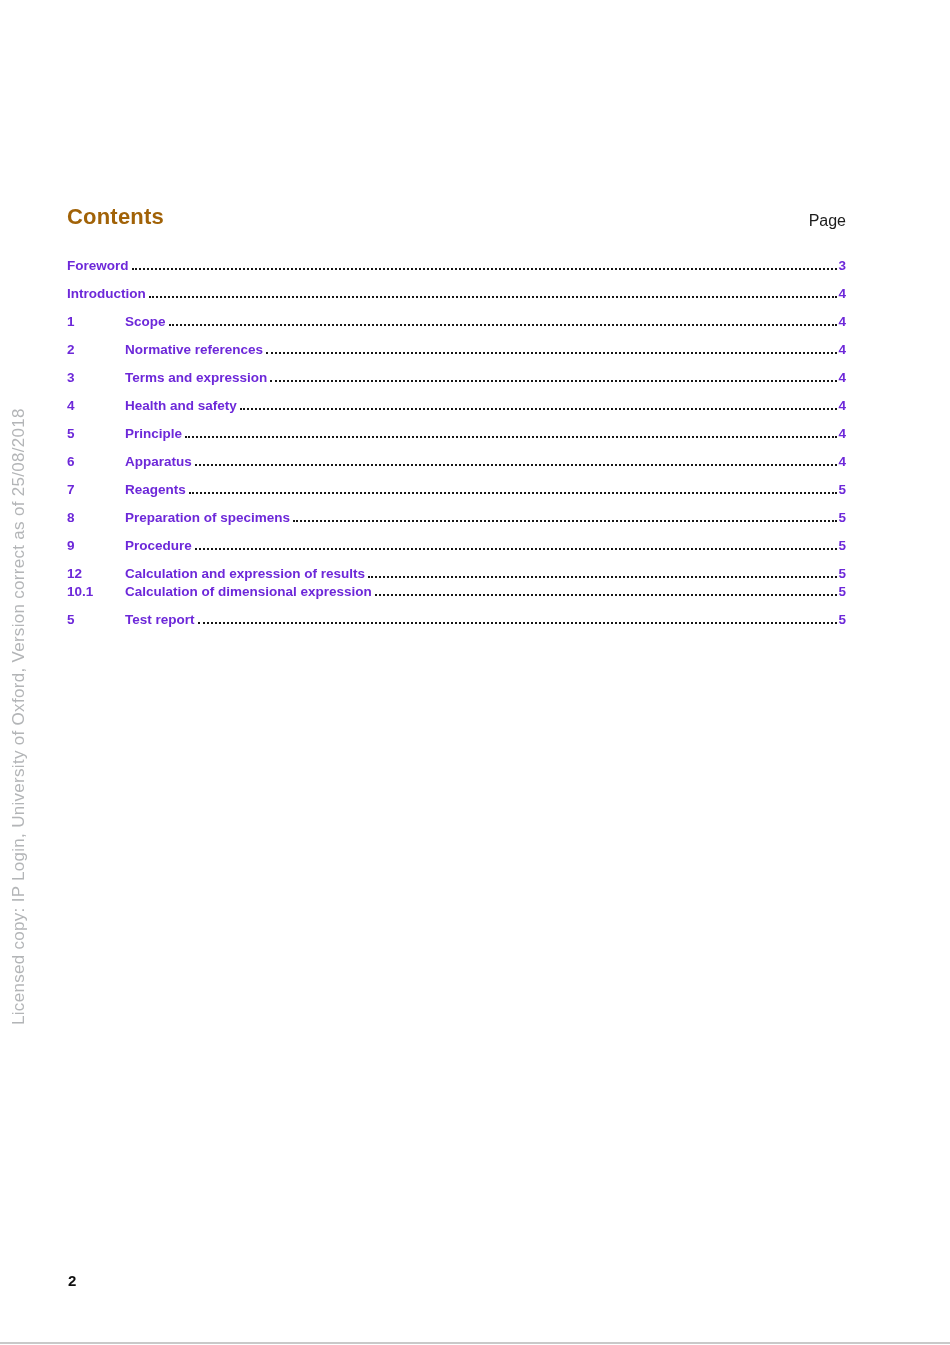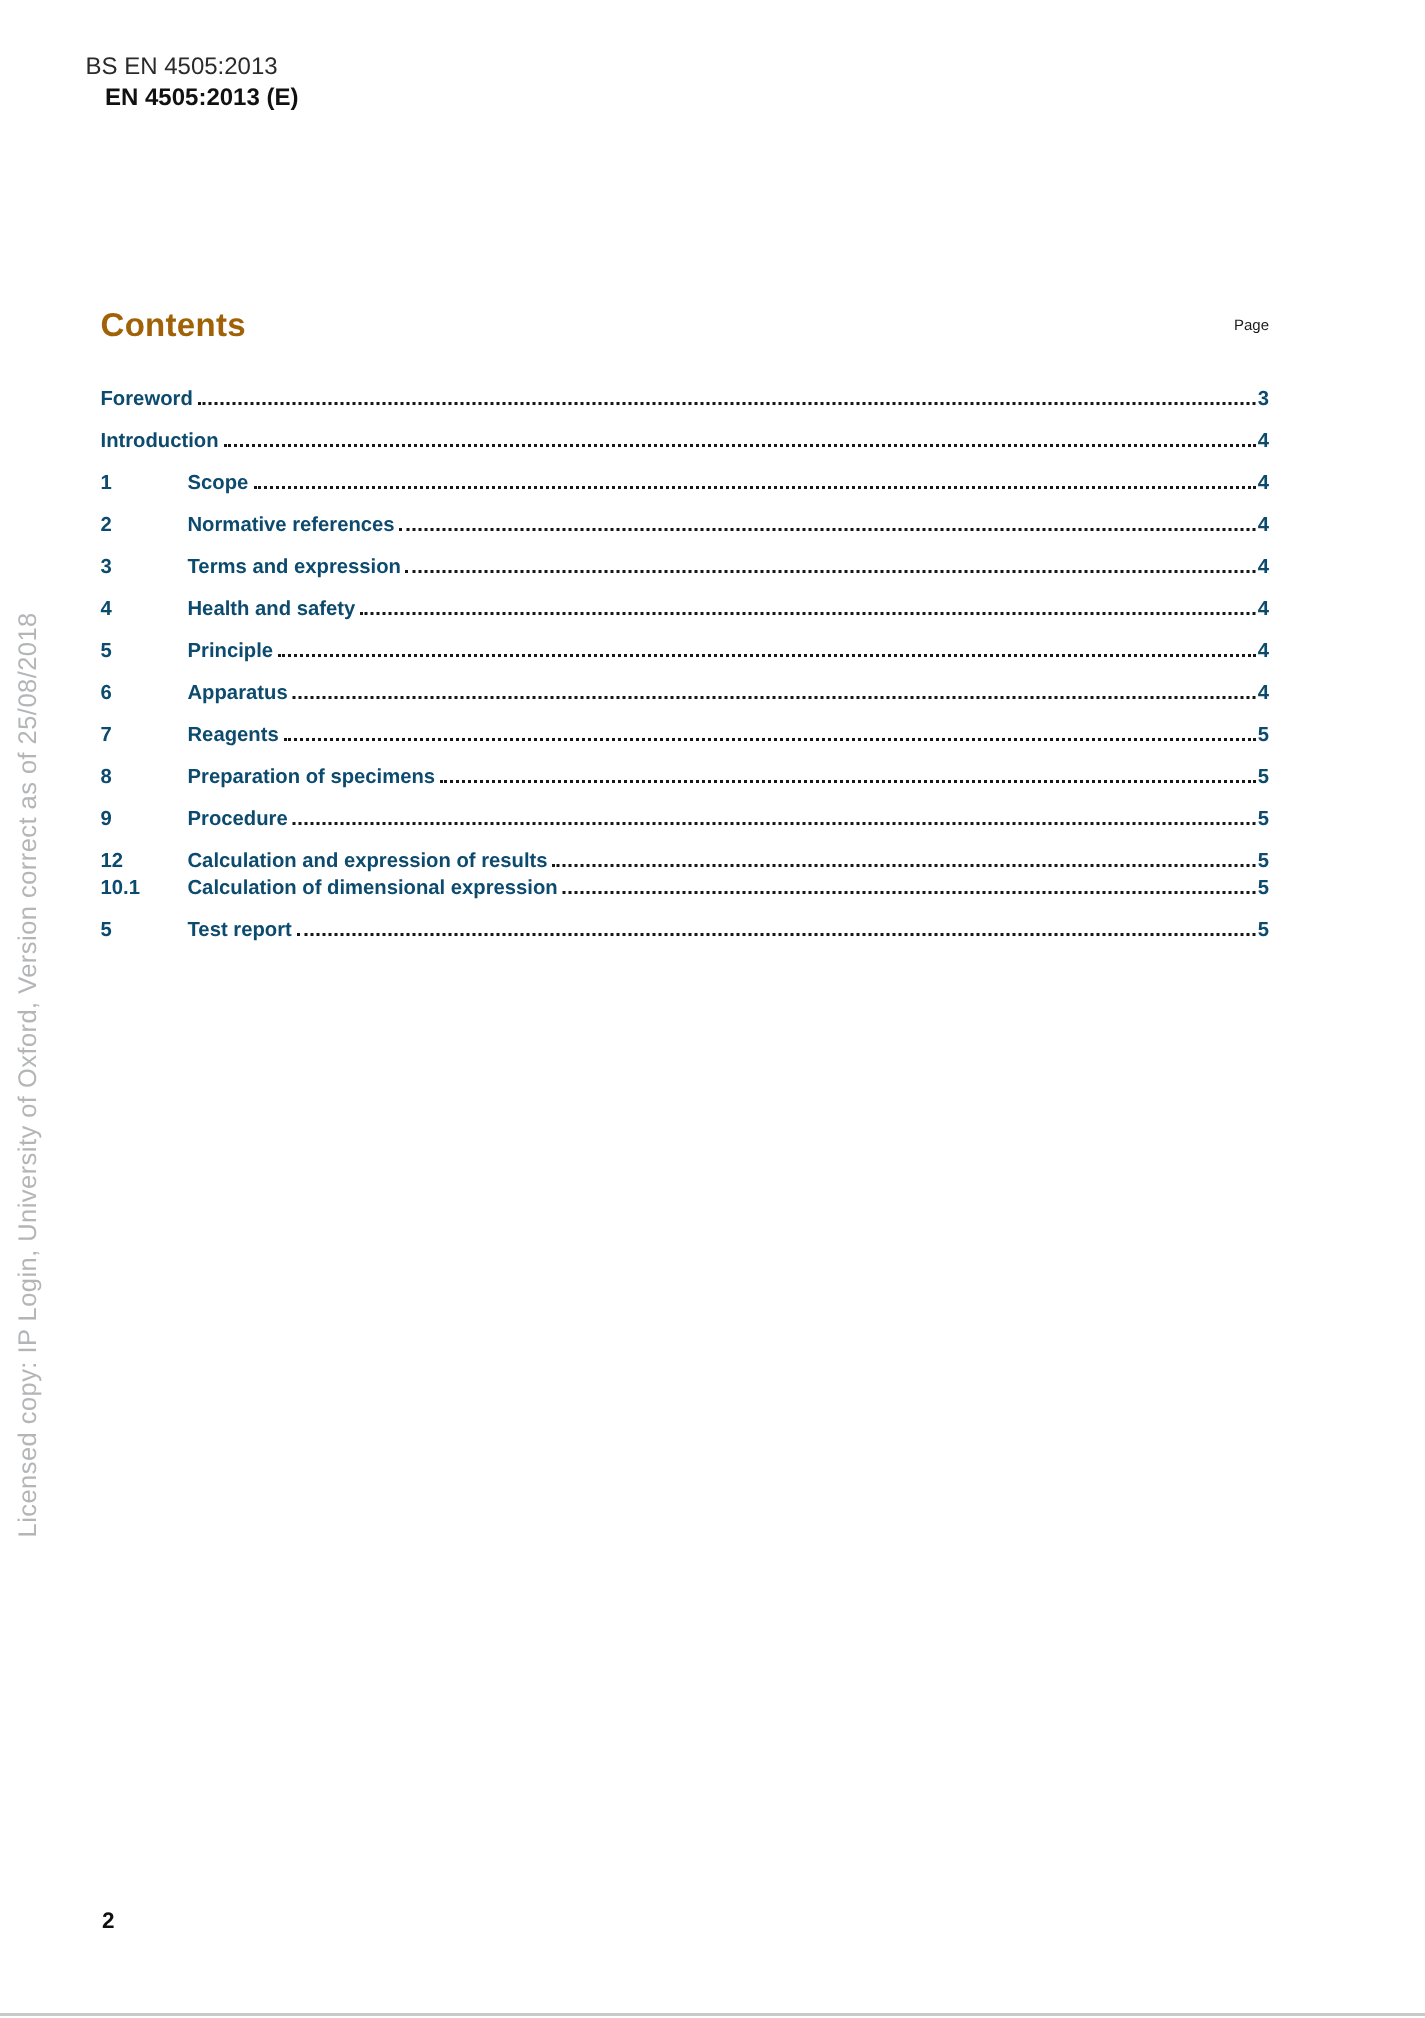--- a/index.html
+++ b/index.html
@@ -35,38 +35,38 @@
     left: 67px;
     font-size: 22px;
     font-weight: bold;
     color: #a16207;
     letter-spacing: 0.2px;
   }
   .page-col-label {
     position: absolute;
     top: 212px;
     right: 104px;
-    font-size: 10px;
+    font-size: 16px;
     color: #1c1c1c;
     text-align: center;
   }
   .toc {
     position: absolute;
     top: 256px;
     left: 67px;
     width: 779px;
   }
   .toc-row {
     display: flex;
     align-items: baseline;
     font-weight: bold;
     font-size: 13.5px;
     line-height: 19px;
     margin-top: 9px;
-    color: #0c4a6e;
+    color: #6d28d9;
   }
   .toc-row.tight { margin-top: -1px; }
   .toc-row:first-child { margin-top: 0; }
   .toc-num {
     width: 58px;
     flex: none;
   }
   .toc-title { flex: none; }
   .leader {
     flex: 1 1 auto;
@@ -101,24 +101,20 @@
     width: 100%;
     height: 2px;
     background: #c9c9c9;
   }
 </style>
 </head>
 <body>
 
 <div class="page">
 
-  <div class="doc-header">
-    <div class="line1">BS EN 4505:2013</div>
-    <div class="line2">EN 4505:2013 (E)</div>
-  </div>
 
   <div class="contents-heading">Contents</div>
   <div class="page-col-label">Page</div>
 
   <div class="toc" id="toc-list">
       <div class="toc-row">
         <span class="toc-title">Foreword</span>
         <span class="leader"></span>
         <span class="toc-page">3</span>
       </div>

